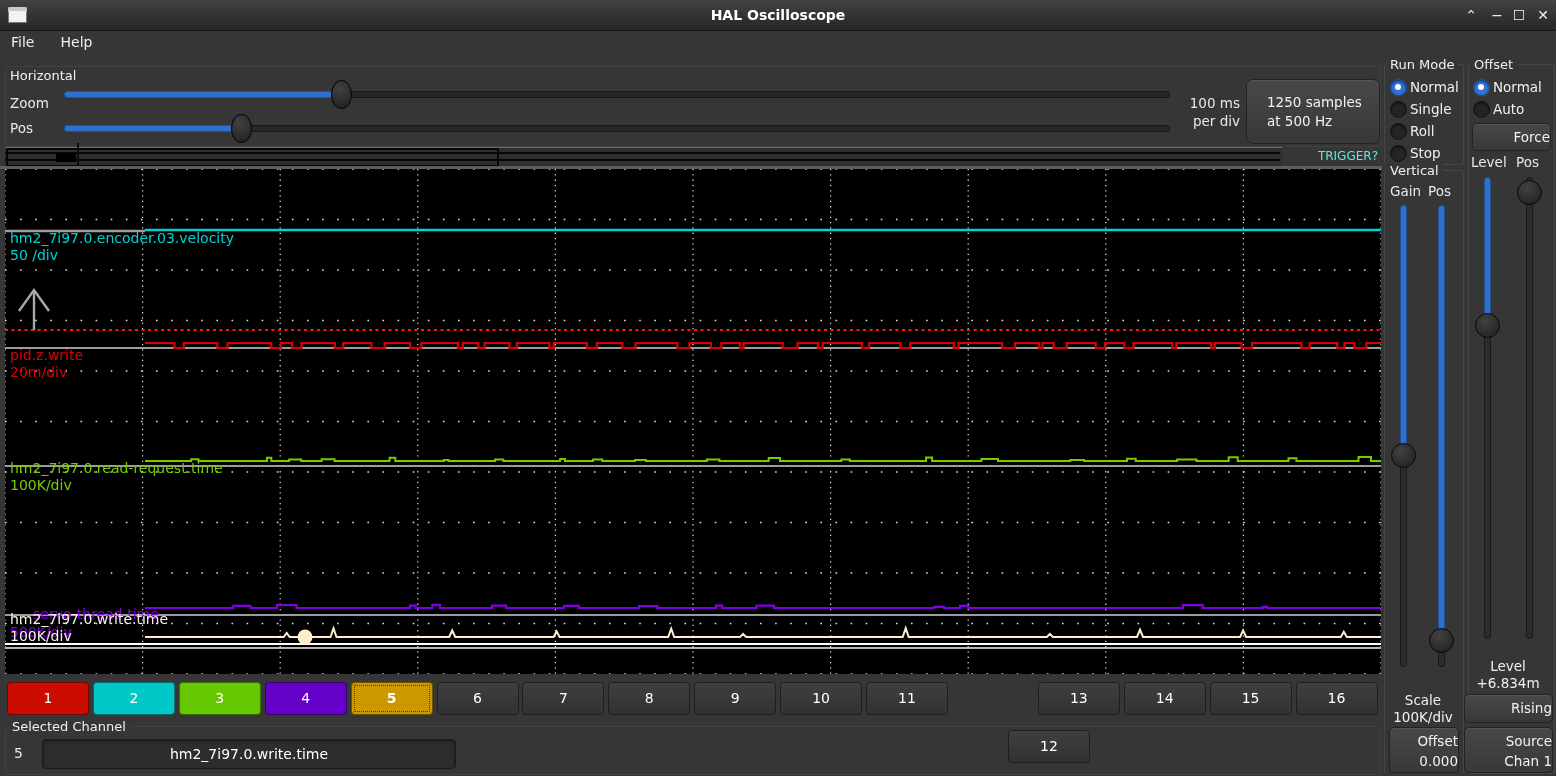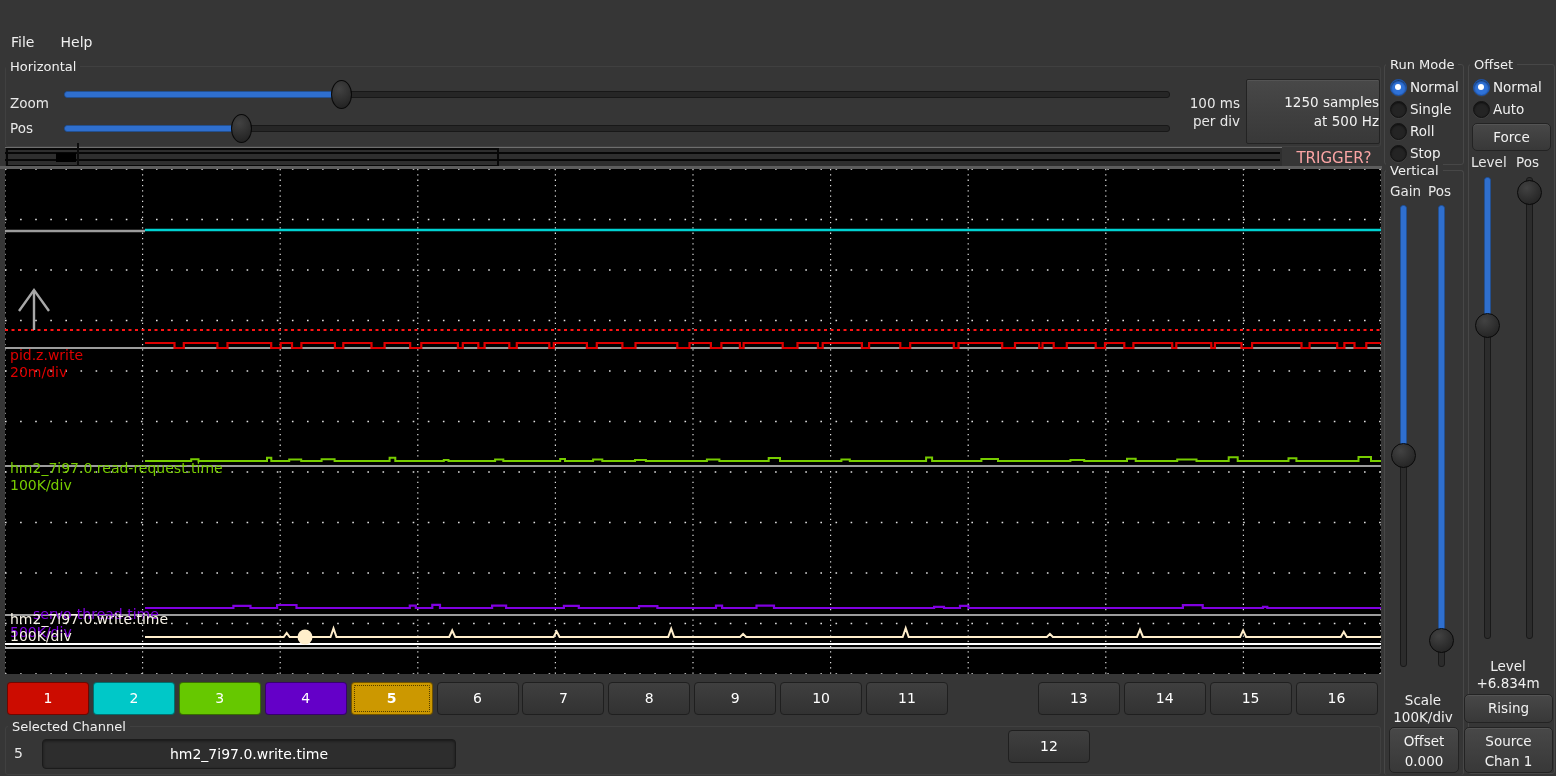--- a/index.html
+++ b/index.html
@@ -28,21 +28,21 @@
           background:radial-gradient(circle at 38% 30%,#424242,#1d1d1d);
           border:1px solid #090909;}
   
   .vtrack{width:5px;background:#2c2c2c;border:1px solid #191919;border-radius:3px;}
   .vfill{width:5px;background:#2f6fce;border:1px solid #24508f;border-radius:3px;}
   .knob-v{width:23px;height:23px;border-radius:50%;
           background:radial-gradient(circle at 38% 30%,#424242,#1d1d1d);
           border:1px solid #090909;}
   
   .btn{background:linear-gradient(#484848,#383838);border:1px solid #232323;border-radius:5px;
-       box-shadow:inset 0 1px 0 rgba(255,255,255,.07);color:#f2f2f2;text-align:center;}
+       box-shadow:inset 0 1px 0 rgba(255,255,255,.07);color:#f2f2f2;text-align:right;}
   
   .radio{position:absolute;width:15px;height:15px;border-radius:50%;background:#242424;
          border:1px solid #121212;box-shadow:inset 0 1px 2px rgba(0,0,0,.65),0 1px 0 rgba(255,255,255,.05);}
   .radio.sel{background:#2f72d8;border-color:#1c4e9e;}
   .radio.sel::after{content:"";position:absolute;left:4px;top:4px;width:6px;height:6px;border-radius:50%;background:#fff;}
   .rlabel{position:absolute;font-size:13.5px;color:#f0f0f0;}
   
   .recbar{left:5px;top:147px;width:1277px;height:19px;background:#2e2e2e;
           border-top:1px solid #6e6e6e;border-bottom:1px solid #6e6e6e;}
   .recline{position:absolute;left:0;width:1275px;height:2px;background:#070707;}
@@ -61,59 +61,67 @@
   .entry{background:#2d2d2d;border:1px solid #1b1b1b;border-radius:4px;
          box-shadow:inset 0 1px 3px rgba(0,0,0,.5);color:#fff;text-align:center;}
   .mono{font-family:"DejaVu Sans Mono","Liberation Mono",monospace;white-space:pre;}
   .small-cap{font-size:13.5px;text-align:center;color:#f0f0f0;line-height:16px;}
 </style>
 </head>
 <body>
 
 <div id="win">
 
+  <div class="abs titlebar">
+    <div class="abs winicon"></div>
+    <div class="abs title">HAL Oscilloscope</div>
+    <div class="abs winctl" style="left:1460px;">⌃</div>
+    <div class="abs winctl" style="left:1486px;">−</div>
+    <div class="abs winctl" style="left:1508px;">☐</div>
+    <div class="abs winctl" style="left:1532px;">✕</div>
+  </div>
 
   <div class="abs menubar">
     <span class="menu-item">File</span>
     <span class="menu-item">Help</span>
   </div>
 
   <div class="abs frame" style="left:5px;top:66px;width:1374px;height:79px;border-color:#404040;"></div>
-  <div class="abs frame-label" style="left:6px;top:59px;">Horizontal</div>
+  <div class="abs frame-label" style="left:6px;top:68px;">Horizontal</div>
 
   <div class="abs" style="left:10px;top:86px;font-size:13.5px;margin-top:9px;">Zoom</div>
   <div class="abs htrack" style="left:64px;top:91px;width:1104px;"></div>
   <div class="abs hfill" style="left:64px;top:91px;width:276px;"></div>
   <div class="abs knob-h" style="left:331px;top:80px;"></div>
 
   <div class="abs" style="left:10px;top:120px;font-size:13.5px;">Pos</div>
   <div class="abs htrack" style="left:64px;top:125px;width:1104px;"></div>
   <div class="abs hfill" style="left:64px;top:125px;width:176px;"></div>
   <div class="abs knob-h" style="left:231px;top:114px;"></div>
 
   <div class="abs" style="left:1150px;top:94px;width:90px;text-align:right;font-size:13.5px;line-height:18px;">
     <div>100 ms</div>
     <div>per div</div>
   </div>
 
-  <div class="abs btn" style="left:1246px;top:79px;width:132px;height:63px;border-radius:2px;text-align:right;">
+  <div class="abs btn" style="left:1246px;top:79px;width:132px;height:63px;border-radius:7px;text-align:left;">
     <div style="padding:13px 0 0 20px;line-height:19px;font-size:13.5px;">
       <div>1250 samples</div>
       <div>at 500 Hz</div>
     </div>
   </div>
 
   <div class="abs recbar">
     <div class="recline" style="top:4px;"></div>
     <div class="recline" style="top:11px;"></div>
     <div class="recwin"></div>
     <div class="recfill"></div>
   </div>
   <div class="abs recmark"></div>
-  <div class="abs" style="left:1290px;top:149px;width:88px;text-align:center;font-size:15px;color:#fca5a5;">TRIGGER?</div>
+  <div class="abs" style="left:1290px;top:149px;width:88px;text-align:right;font-size:12px;color:#5eead4;">TRIGGER?</div>
   <div class="abs" style="left:0;top:166px;width:1382px;height:3px;background:#5d5d5d;"></div>
 
   <div class="abs" id="scope">
     <svg id="scope-svg" width="1376" height="505" viewBox="0 0 1376 505">
         <line x1="0.0" y1="0" x2="0.0" y2="505" stroke="#e0e0e0" stroke-width="1.2" stroke-dasharray="1.3 4"></line>
         <line x1="0" y1="0.0" x2="1376" y2="0.0" stroke="#e0e0e0" stroke-width="1.4" stroke-dasharray="1.6 13.5"></line>
         <line x1="137.6" y1="0" x2="137.6" y2="505" stroke="#e0e0e0" stroke-width="1.2" stroke-dasharray="1.3 4"></line>
         <line x1="0" y1="50.5" x2="1376" y2="50.5" stroke="#e0e0e0" stroke-width="1.4" stroke-dasharray="1.6 13.5"></line>
         <line x1="275.2" y1="0" x2="275.2" y2="505" stroke="#e0e0e0" stroke-width="1.2" stroke-dasharray="1.3 4"></line>
         <line x1="0" y1="101.0" x2="1376" y2="101.0" stroke="#e0e0e0" stroke-width="1.4" stroke-dasharray="1.6 13.5"></line>
@@ -146,20 +154,24 @@
         <path d="M140,174H169.5V179H178.8V174H212.4V179H222.5V174H266.2V179H275.7V174H287.0V179H296.4V174H329.9V179H338.3V174H366.5V179H379.6V174H405.2V179H416.3V174H452.9V179H457.8V174H473.3V179H479.6V174H504.3V179H511.8V174H544.3V179H548.8V174H581.9V179H591.8V174H617.4V179H630.5V174H672.3V179H684.5V174H705.9V179H716.4V174H734.9V179H738.6V174H777.7V179H792.5V174H812.9V179H817.7V174H856.9V179H864.1V174H895.3V179H905.2V174H948.8V179H953.5V174H997.2V179H1010.0V174H1034.2V179H1037.5V174H1048.7V179H1061.8V174H1090.7V179H1100.0V174H1119.3V179H1128.4V174H1167.2V179H1171.3V174H1206.3V179H1209.9V174H1236.5V179H1247.1V174H1296.5V179H1304.6V174H1332.2V179H1339.4V174H1349.5V179H1361.3V174H1376.0" fill="none" stroke="#dd0000" stroke-width="2.2"></path>
         <path d="M140,292H186.2V290.3H193.5V292H225.5H262.0V288.8H266.3V292H284.2V290.5H296.2V292H316.6V290.3H329.6V292H384.6V288.7H390.3V292H438.8V291.0H443.5V292H490.1V290.5H498.3V292H555.2V290.1H560.0V292H588.1V290.6H597.3V292H630.0V291.0H640.9V292H655.9H701.9V290.6H714.4V292H740.7H763.7V289.0H775.0V292H836.4V290.4H844.8V292H880.3H921.1V288.4H927.1V292H958.4H976.4V290.0H993.0V292H1031.4H1065.4V291.0H1079.2V292H1122.0V289.8H1130.7V292H1150.5H1172.2V290.6H1191.5V292H1223.7V288.3H1232.7V292H1283.5V289.3H1291.4V292H1353.5V288.0H1366.0V292H1376.0" fill="none" stroke="#77cc00" stroke-width="2"></path>
         <path d="M140,439H182.3H228.4V436.9H245.5V439H272.1V436.0H291.5V439H321.3H345.7H404.8V436.6H410.8V439H427.3V435.9H435.0V439H487.1V436.6H501.1V439H558.9V436.9H573.8V439H634.0V437.1H652.4V439H711.0V436.6H717.1V439H751.5V436.7H769.0V439H789.5H850.3H895.8H929.1V437.8H939.0V439H955.0V436.8H963.4V439H998.6H1051.6H1104.9H1162.6H1177.9V436.2H1197.7V439H1258.0V437.9H1262.3V439H1317.8H1368.0H1376.0" fill="none" stroke="#8000e0" stroke-width="2.2"></path>
         <path d="M140,468H278.7l3,-4.1l3,4.1H325.5l3,-8.6l3,8.6H444.2l3,-6.5l3,6.5H548.6l3,-5.6l3,5.6H663.2l3,-8.3l3,8.3H735.1l3,-3.1l3,3.1H897.7l3,-8.9l3,8.9H1041.9l3,-3.1l3,3.1H1132.0l3,-7.4l3,7.4H1235.1l3,-6.6l3,6.6H1335.8l3,-5.3l3,5.3H1376.0" fill="none" stroke="#ffeecb" stroke-width="2"></path>
         <circle cx="300" cy="468" r="7.5" fill="#ffeecb"></circle>
       </svg>
     
     <div class="ch-label" style="left:28px;top:437px;color:#8000e0;">servo-thread.time</div>
     <div class="ch-label" style="left:5px;top:455px;color:#8000e0;">500K/div</div>
     
+    <div class="ch-label" style="left:5px;top:61px;color:#00d2d2;">
+      <div>hm2_7i97.0.encoder.03.velocity</div>
+      <div>50 /div</div>
+    </div>
     
     <div class="ch-label" style="left:5px;top:178px;color:#dd0000;">
       <div>pid.z.write</div>
       <div>20m/div</div>
     </div>
     
     <div class="ch-label" style="left:5px;top:291px;color:#77cc00;">
       <div>hm2_7i97.0.read-request.time</div>
       <div>100K/div</div>
     </div>

